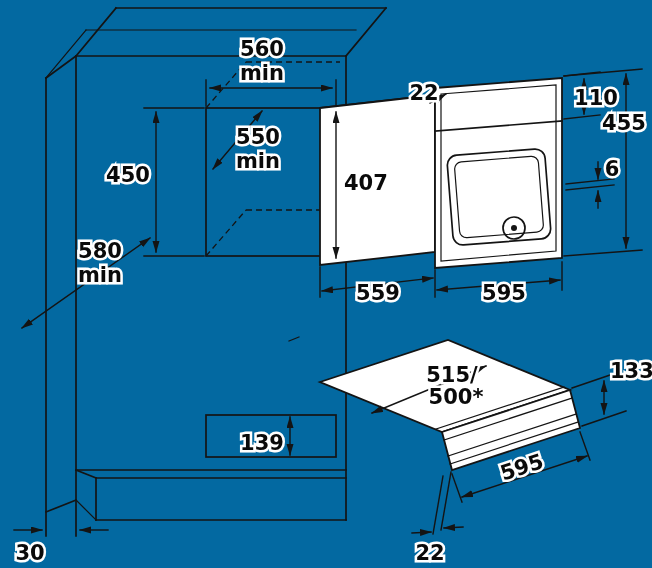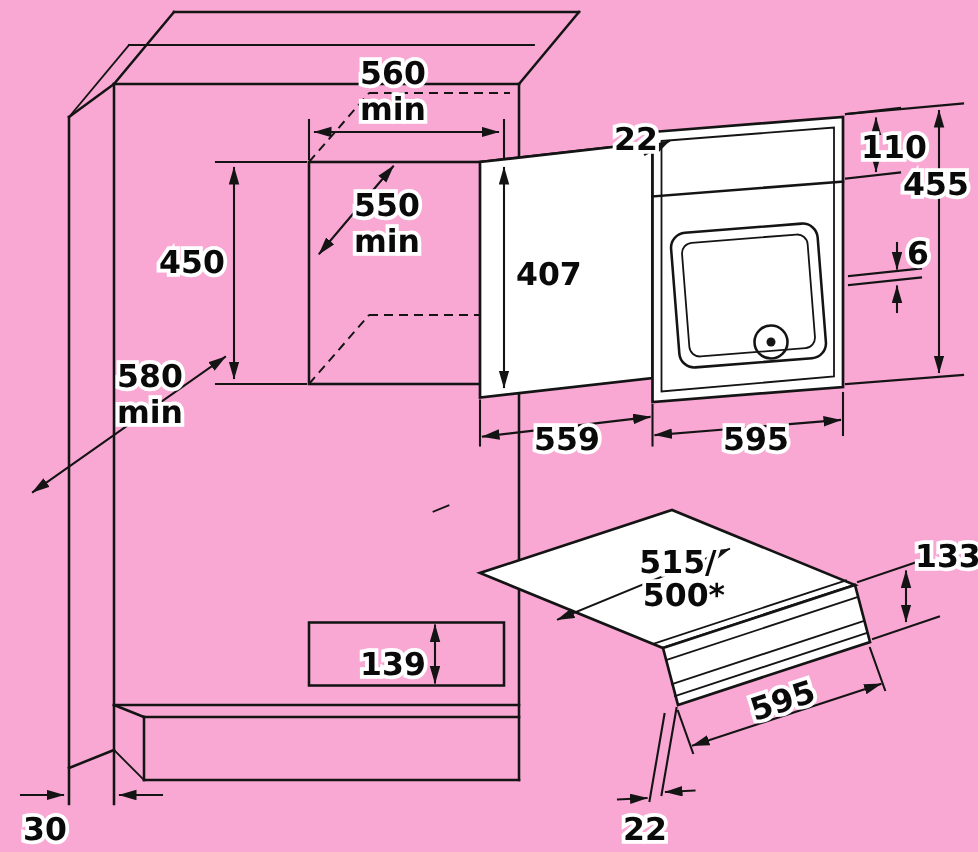--- a/index.html
+++ b/index.html
@@ -1,16 +1,16 @@
 <!DOCTYPE html>
 <html><head>
 <meta charset="utf-8">
 <style>
   html,body{margin:0;padding:0;background:#fff;}
-  #stage{position:relative;width:652px;height:568px;background:#f9a8d4;overflow:hidden;}
+  #stage{position:relative;width:652px;height:568px;background:#0369a1;overflow:hidden;}
   svg{display:block;}
   .edge{fill:none;stroke:#141414;stroke-width:1.7;stroke-linecap:square;}
   .thin{fill:none;stroke:#141414;stroke-width:1.2;stroke-linecap:square;}
   .face{fill:#ffffff;stroke:#141414;stroke-width:1.8;stroke-linejoin:miter;}
   .hid{fill:none;stroke:#141414;stroke-width:1.3;stroke-dasharray:6 4;}
   .dim{fill:none;stroke:#141414;stroke-width:1.4;stroke-linecap:square;}
   .lbl{font-family:"DejaVu Sans",sans-serif;font-weight:bold;font-size:21px;
        fill:#0a0a0a;stroke:#ffffff;stroke-width:5px;paint-order:stroke;
        text-anchor:middle;}
   .lbl.start{text-anchor:start;}

